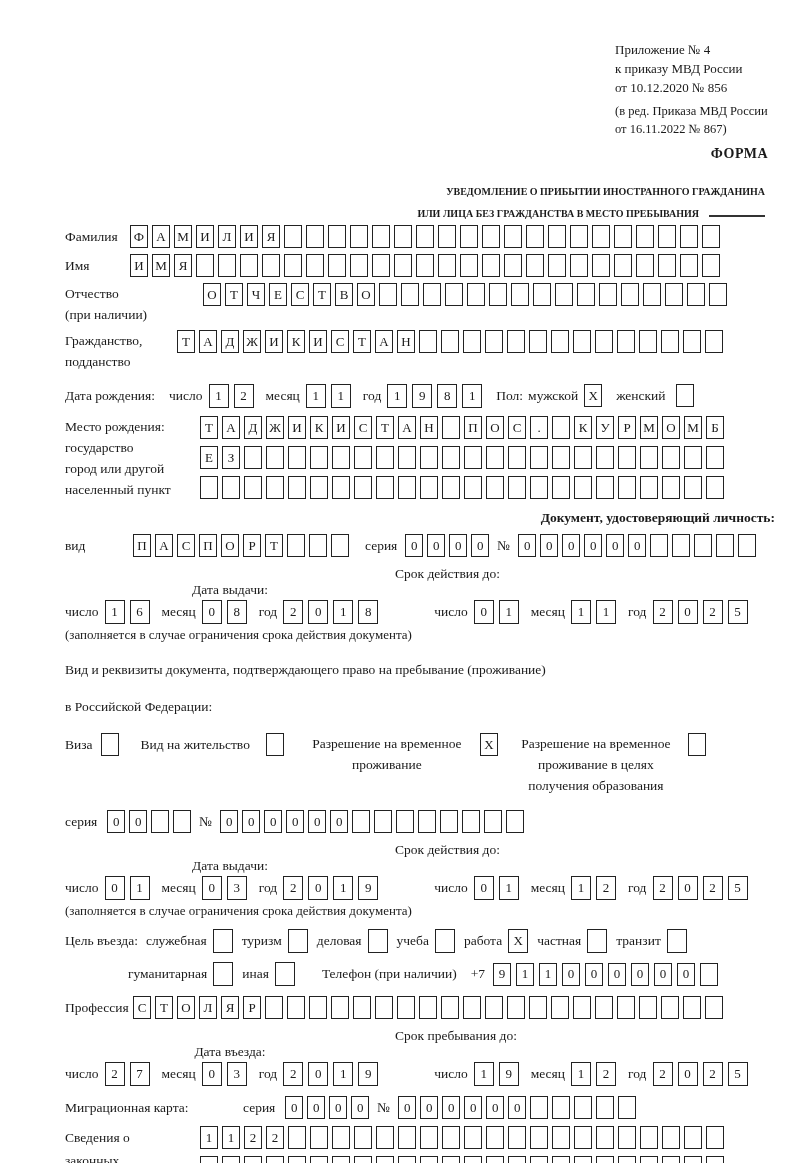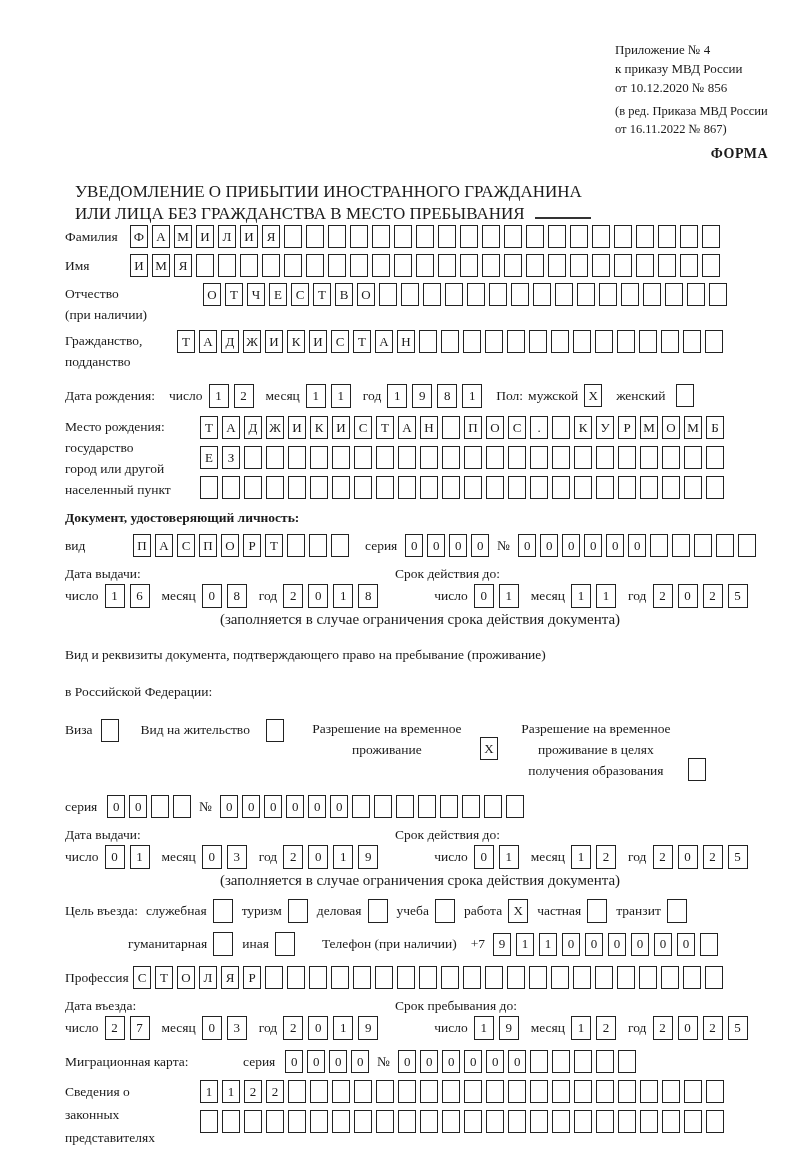--- a/index.html
+++ b/index.html
@@ -2,45 +2,45 @@
 <html><head>
 <meta charset="utf-8">
 <style>
   html,body{margin:0;padding:0;background:#e8e8e8;}
   .page{position:relative;width:800px;height:1163px;background:#fff;color:#1a1a1a;
         font-family:"Liberation Serif","DejaVu Serif",serif;font-size:13.5px;overflow:hidden;margin:0 auto;}
   .hdr{position:absolute;left:615px;top:40px;width:178px;font-size:13px;line-height:19px;}
   .hdr .edit{display:block;margin-top:5px;font-size:12.5px;line-height:18px;}
   .forma{position:absolute;right:32px;top:146px;font-weight:bold;font-size:14px;letter-spacing:.5px;}
   .content{padding:181px 25px 0 65px;}
-  .title{text-align:left;font-weight:normal;font-size:17px;line-height:22px;margin:0 10px;}
+  .title{text-align:right;font-weight:bold;font-size:10px;line-height:22px;margin:0 10px;}
   .blank{display:inline-block;width:56px;border-bottom:2px solid #333;height:1px;margin-left:10px;vertical-align:baseline;}
   .sec-head{font-weight:bold;font-size:14px;margin:26px 0 16px -2px;}
   .frow{display:flex;align-items:flex-start;margin-bottom:5px;}
   .lab{line-height:24px;white-space:nowrap;}
   .lab2{line-height:21px;}
   .box-row{display:inline-flex;gap:4px;flex-wrap:nowrap;}
   .box{display:inline-flex;width:16px;height:21px;border:1.7px solid #222;align-items:center;
        justify-content:center;font-size:13px;background:#fff;flex:none;}
   .dategroup{display:inline-flex;align-items:center;white-space:nowrap;}
   .dategroup .dg-lab{margin:0 6px 0 12px;}
   .dategroup .dg-lab.first{margin-left:0;}
   .dategroup .box-row{gap:5px;}
   .dategroup .box{width:18px;height:22px;}
   .stack{display:flex;flex-direction:column;gap:7px;}
-  .center-bold{text-align:left;font-weight:bold;margin:10px 0 8px 0;}
+  .center-bold{text-align:right;font-weight:bold;margin:10px 0 8px 0;}
   .dual-head{display:flex;margin:8px 0 2px 0;}
-  .dh-left{width:330px;}
+  .dh-left{width:330px;text-align:center;margin-top:16px;}
   .dh-right{width:350px;}
   .dual-dates{display:flex;}
   .dual-dates .right{margin-left:56px;}
-  .note{font-size:15px;text-align:center;margin:3px 0 10px 0;}
+  .note{font-size:13px;text-align:left;margin:3px 0 10px 0;}
   .plain{margin:16px 0;line-height:21px;}
   .permits{display:flex;align-items:flex-start;margin:10px 0 14px 0;}
-  .p-item{display:inline-flex;align-items:flex-end;}
+  .p-item{display:inline-flex;align-items:flex-start;}
   .p-lab{line-height:24px;margin-right:8px;}
   .p-lab-c{display:inline-block;text-align:center;line-height:21px;margin-right:8px;}
   .cl-item{display:inline-flex;align-items:center;margin-right:9px;}
   .cl-item .cl-lab{margin-right:6px;line-height:24px;}
   .cl-item .box{width:18px;height:22px;}
   .reps{display:flex;align-items:flex-start;margin-top:6px;}
   .reps-labels{width:135px;line-height:23px;flex:none;}
   .w65{width:65px;flex:none;}
   .w68{width:68px;flex:none;}
   .w112{width:112px;flex:none;}

